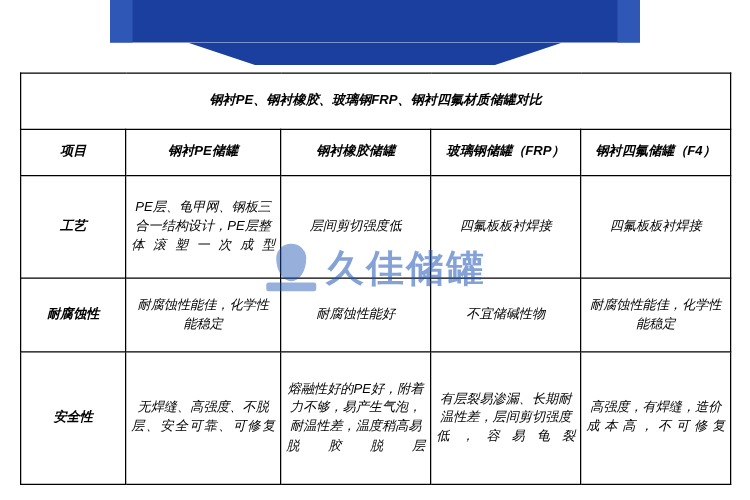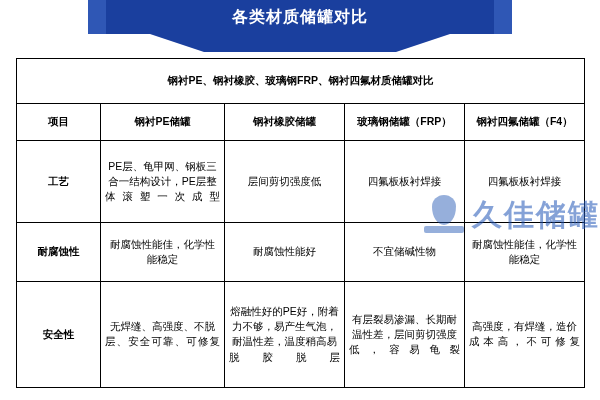--- a/index.html
+++ b/index.html
@@ -73,20 +73,21 @@
     letter-spacing: 1px;
   }
 
   
   .table-wrap {
     position: absolute;
     left: 16px;
     top: 58px;
     width: 568px;
     height: 294px;
+    font-style: italic;
   }
   table.cmp {
     border-collapse: collapse;
     width: 568px;
     height: 330px;
     table-layout: fixed;
   }
   table.cmp td {
     border: 1px solid #000000;
     text-align: center;
@@ -127,21 +128,21 @@
   
   .watermark {
     position: absolute;
     left: 0;
     top: 170px;
     width: 600px;
     height: 90px;
     pointer-events: none;
     display: flex;
     align-items: center;
-    justify-content: flex-end;
+    justify-content: center;
     opacity: 0.55;
   }
   .wm-inner {
     display: flex;
     align-items: center;
     gap: 6px;
   }
   .wm-mark {
     width: 44px;
     height: 44px;
@@ -178,21 +179,20 @@
 </style>
 </head>
 <body>
 
 <div class="banner-wrap">
   <div class="banner-bg"></div>
   <div class="banner-shape"></div>
   <div class="banner-shape lower"></div>
   <div class="banner-left-accent"></div>
   <div class="banner-right-accent"></div>
-  <div class="banner-title">各类材质储罐对比</div>
 </div>
 
 <div class="table-wrap">
   <table class="cmp">
     <colgroup>
       <col class="col-0">
         <col class="col-1">
         <col class="col-2">
         <col class="col-3">
         <col class="col-4">

